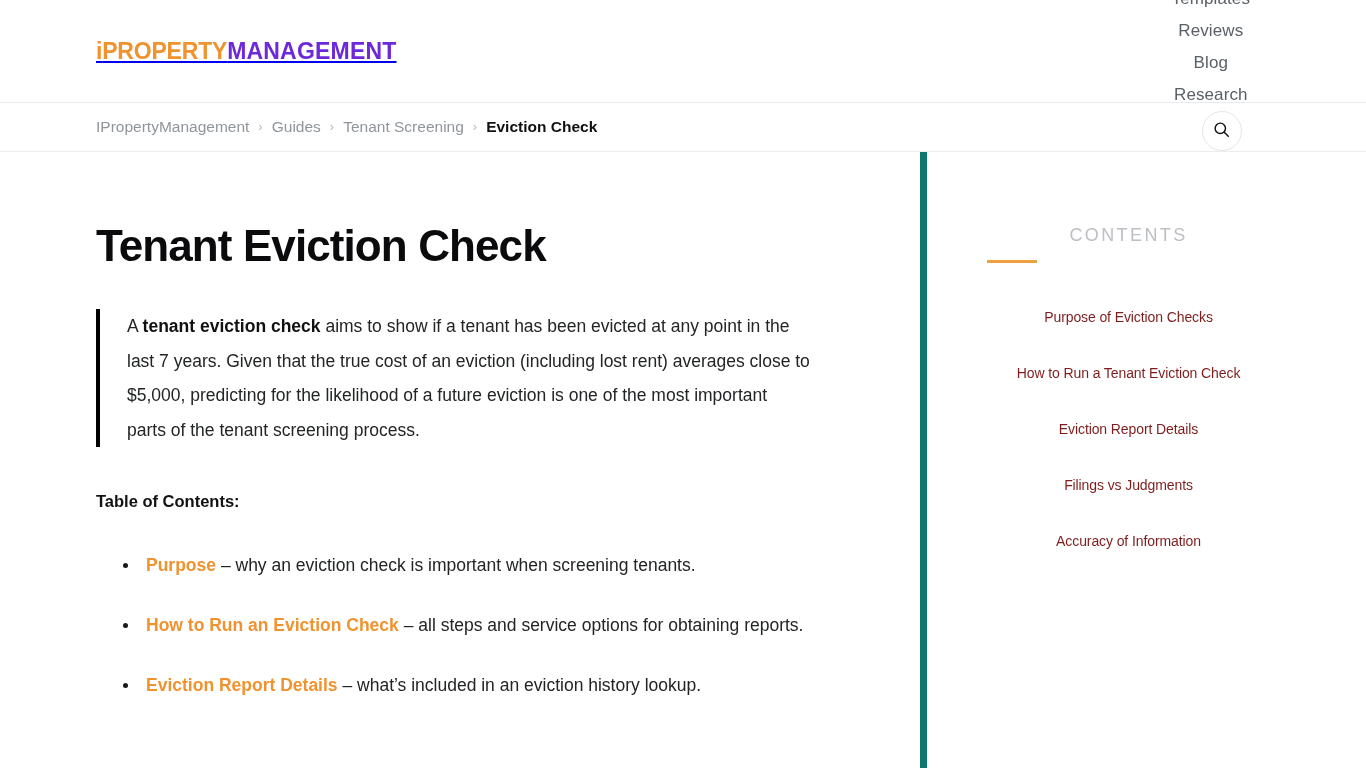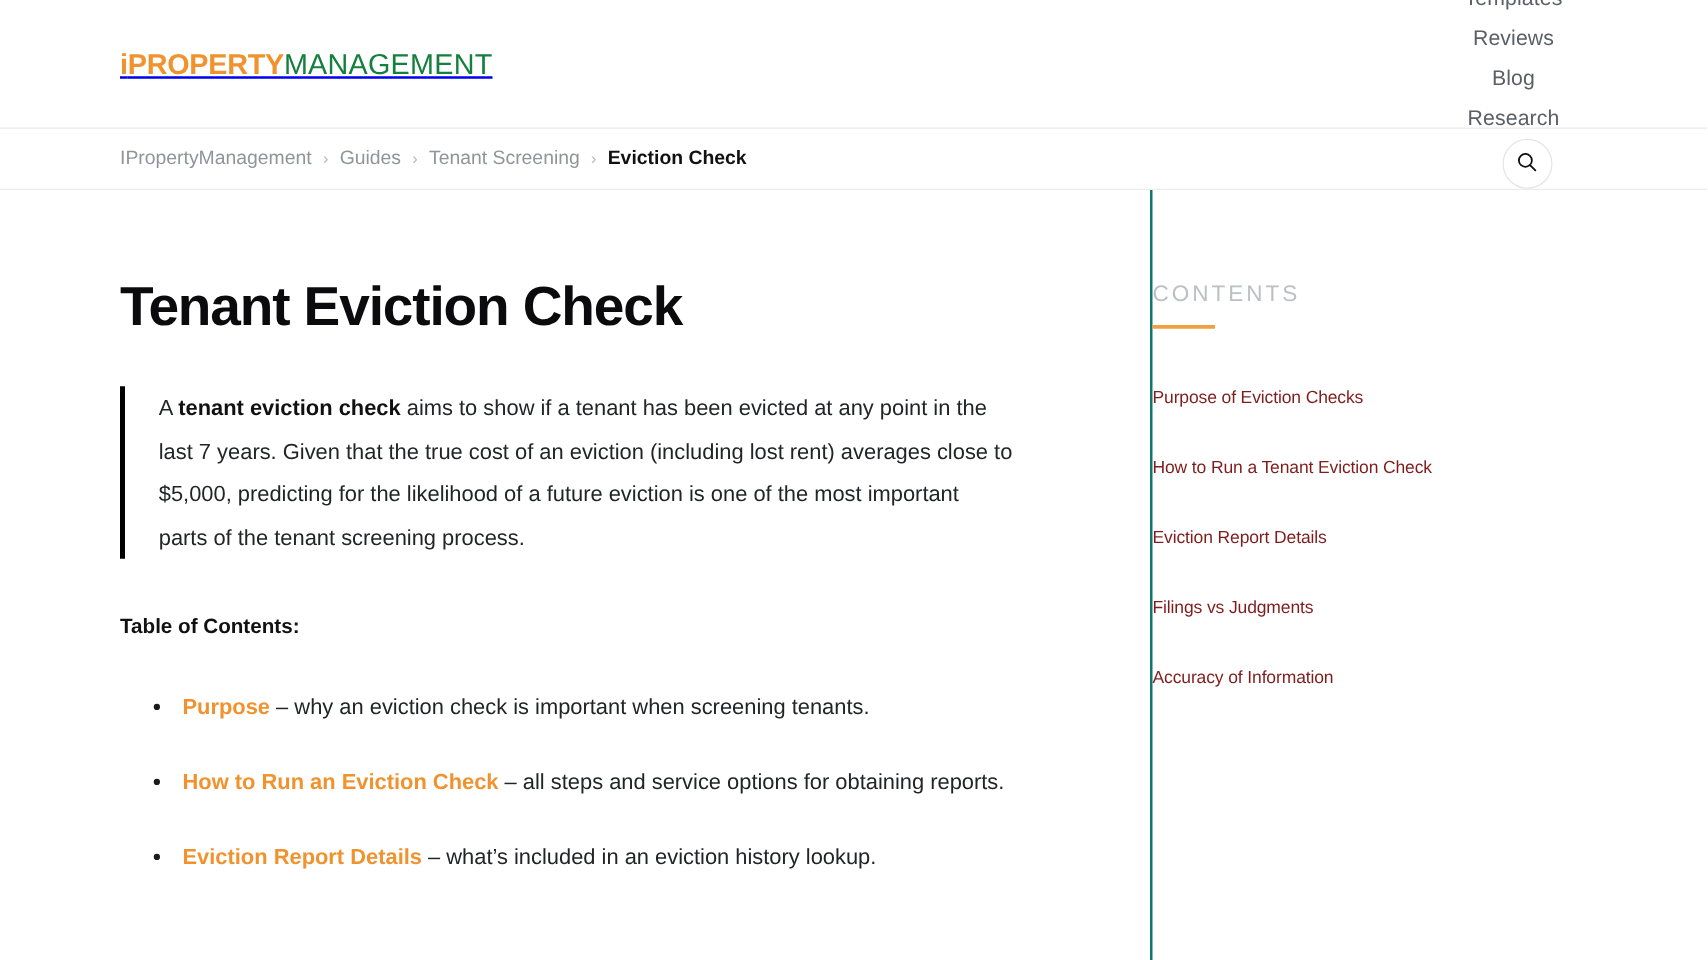--- a/index.html
+++ b/index.html
@@ -37,22 +37,22 @@
   }
   .logo .logo-i {
     color: #f0932f;
     font-size: 23px;
   }
   .logo .logo-prop {
     color: #f0932f;
     font-weight: 700;
   }
   .logo .logo-mgmt {
-    color: #15803d;
-    font-weight: 400;
+    color: #6d28d9;
+    font-weight: 700;
     letter-spacing: 0.2px;
   }
 
   .main-nav {
     margin-left: auto;
     display: flex;
     align-items: center;
     gap: 0px;
     flex-direction: column;
   }
@@ -117,22 +117,24 @@
   }
 
   .content-col {
     width: 824px;
     padding-top: 70px;
     padding-right: 110px;
   }
 
   .aside-col {
     width: 350px;
-    border-left: 2px solid #0f766e;
+    border-left: 7px solid #0f766e;
     padding-top: 73px;
+    padding-left: 60px;
+    text-align: center;
   }
 
   
   .page-title {
     font-size: 44px;
     font-weight: 800;
     letter-spacing: -0.9px;
     color: #0b0b0d;
     line-height: 1.1;
     margin-bottom: 39px;

